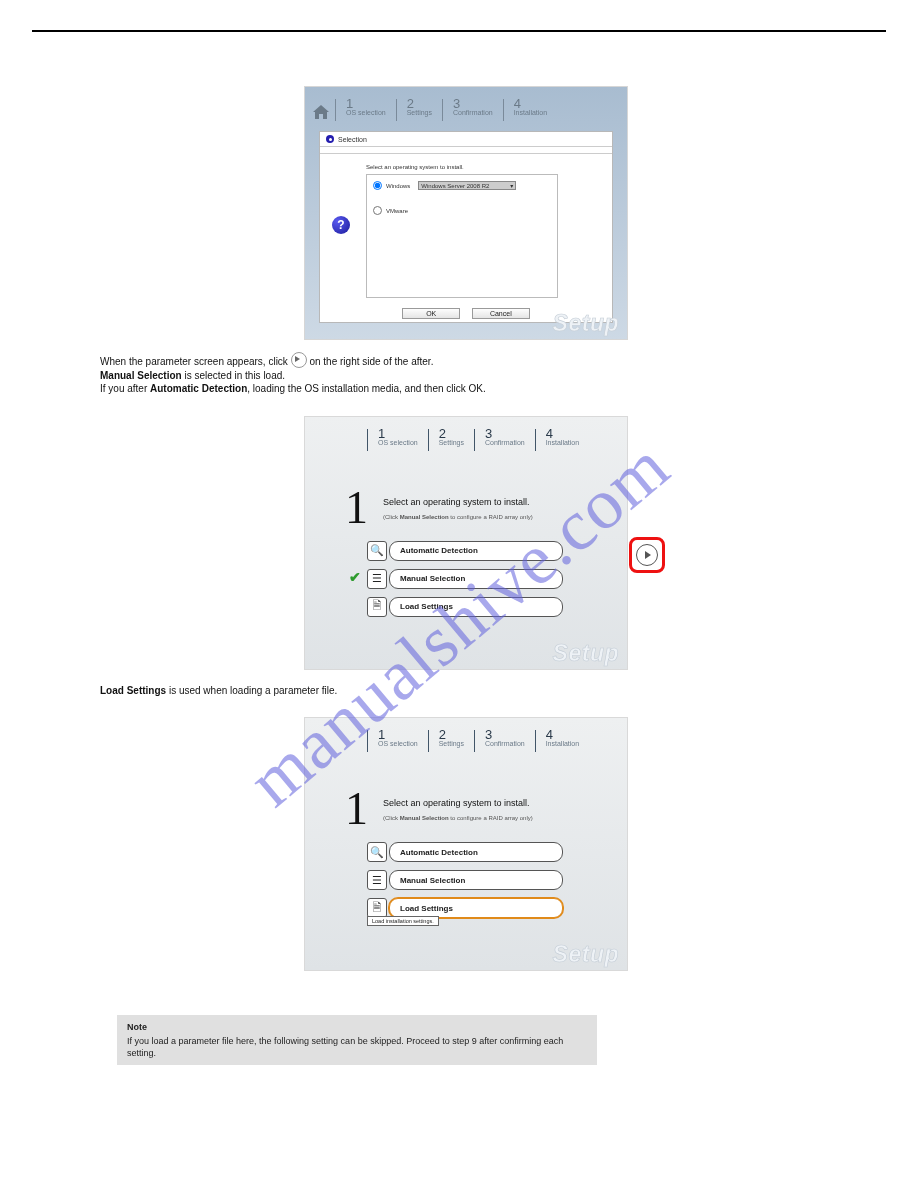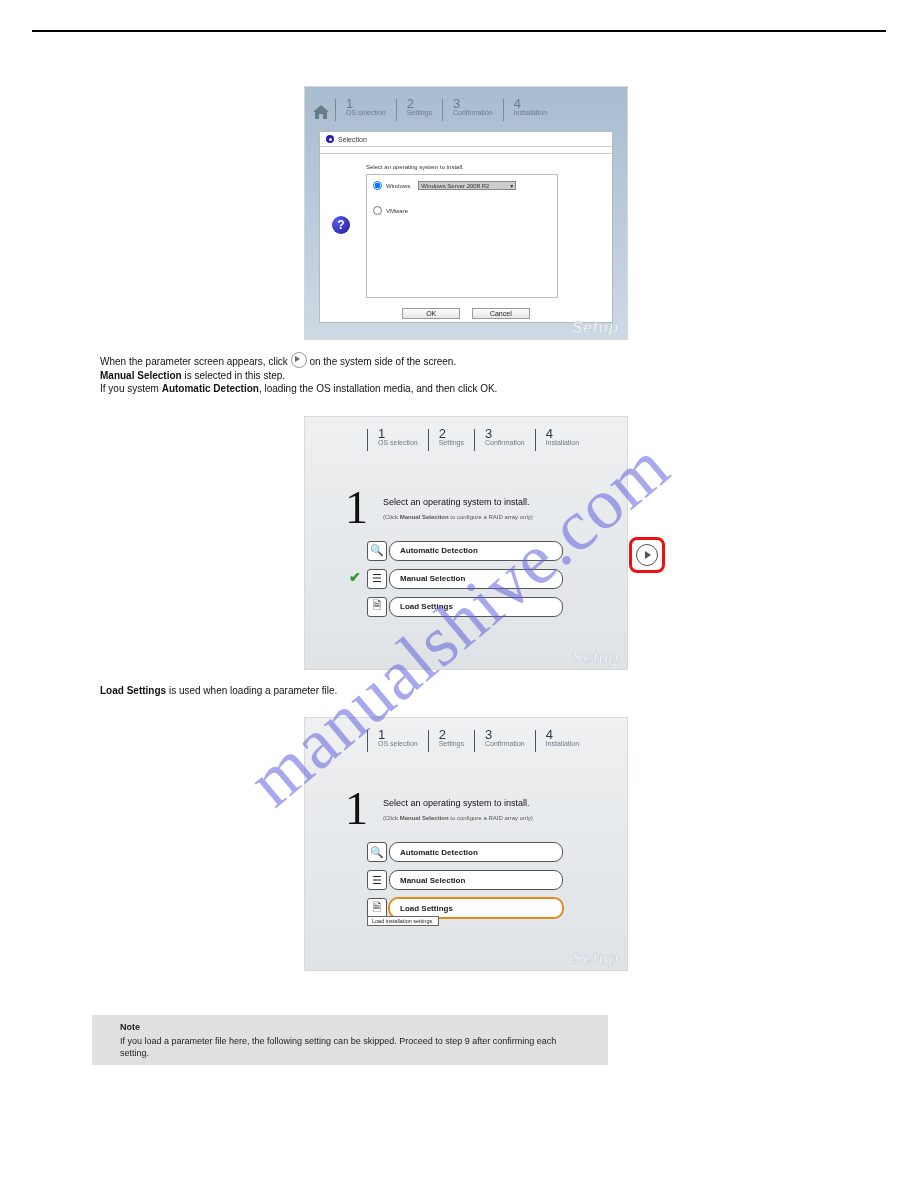--- a/index.html
+++ b/index.html
@@ -22,21 +22,21 @@
 .dlg-c{padding:10px 6px 0 46px;font-size:6px;color:#333;position:relative}
 .dlg-c .sel-lab{margin-bottom:4px}
 .opt-box{border:1px solid #bbb;width:178px;height:110px;padding:6px 6px}
 .radio-row{display:flex;align-items:center;margin-bottom:16px}
 .radio-row input{width:9px;height:9px;margin:0 4px 0 0}
 .ver-sel{background:#ccc;border:1px solid #888;font-size:6px;padding:0 2px;margin-left:8px;width:92px;display:flex;justify-content:space-between;align-items:center}
 .ver-sel::after{content:"▾";font-size:6px}
 .help-orb{position:absolute;left:12px;top:62px;width:18px;height:18px;border-radius:50%;background:radial-gradient(circle at 30% 30%,#5a5af0,#1a1a9a);display:flex;align-items:center;justify-content:center;color:#fff;font-weight:700;font-size:12px}
 .btn-row{text-align:center;padding:6px 0 0 0}
 .btn{display:inline-block;border:1px solid #9a9a9a;background:linear-gradient(#fdfdfd,#e5e5e5);font-size:7px;padding:1px 0;width:56px;margin:0 4px}
-.wmk{position:absolute;right:8px;bottom:2px;font-size:16px;font-weight:700;color:#eef2f6;font-style:italic;-webkit-text-stroke:.6px #c4cdd6;letter-spacing:.5px}
+.wmk{position:absolute;right:8px;bottom:2px;font-size:23px;font-weight:700;color:#eef2f6;font-style:italic;-webkit-text-stroke:.6px #c4cdd6;letter-spacing:.5px}
 
 .text-block{margin:12px 0 0 100px;font-size:10px;color:#111;line-height:1.35;width:520px}
 .text-block b{font-weight:600}
 .fi-ic{display:inline-block;width:14px;height:14px;border:1px solid #999;border-radius:50%;vertical-align:-3px;position:relative}
 .fi-ic::after{content:'';position:absolute;left:3px;top:3px;border-left:5px solid #666;border-top:3px solid transparent;border-bottom:3px solid transparent}
 
 .panel2{width:322px;margin:20px 0 0 304px;border:1px solid #d9d9d9;position:relative;background:linear-gradient(#eef0f1 0%,#dfe3e6 100%);height:252px}
 .p2-steps{display:flex;padding:12px 0 0 62px}
 .p2-steps .step{border-left:1.5px solid #415568}
 .p2-steps .step .n{color:#2a3a4a}
@@ -46,21 +46,21 @@
 .opt-list{position:absolute;left:62px;top:124px;width:196px}
 .opt-pill{display:flex;align-items:center;margin-bottom:8px}
 .opt-ic{width:18px;height:18px;border:1px solid #555;border-radius:3px;margin-right:2px;background:#fff;display:flex;align-items:center;justify-content:center;font-size:11px}
 .opt-bar{flex:1;height:18px;border:1px solid #555;border-radius:9px;background:#fff;display:flex;align-items:center;padding:0 10px;font-size:8px;font-weight:700}
 .opt-bar.hl{border-color:#e08a1a;box-shadow:0 0 0 1px #e08a1a}
 .check{position:absolute;left:44px;top:152px;color:#2e9b2e;font-size:14px;font-weight:700}
 .tip{position:absolute;left:62px;top:198px;border:1px solid #666;background:#fff;font-size:5.5px;padding:1px 4px}
 .next-circ{position:absolute;right:-38px;top:120px;width:30px;height:30px;border:3px solid #e11;border-radius:8px;display:flex;align-items:center;justify-content:center}
 .next-circ .inner{width:20px;height:20px;border:1.5px solid #555;border-radius:50%;display:flex;align-items:center;justify-content:center}
 .next-circ .inner::after{content:'';width:0;height:0;border-left:6px solid #555;border-top:4px solid transparent;border-bottom:4px solid transparent;margin-left:2px}
-.notice{margin:44px 0 0 92px;width:460px;background:#e0e0e0;padding:6px 28px;font-size:9px;line-height:1.35}
+.notice{margin:44px 0 0 117px;width:460px;background:#e0e0e0;padding:6px 10px;font-size:9px;line-height:1.35}
 .notice .nt{font-weight:700;display:block;margin-bottom:2px}
 </style>
 </head>
 <body>
 <div class="page">
 <div class="rule"></div>
 
 <div class="wm">manualshive.com</div>
 
 <div class="panel">
@@ -102,23 +102,23 @@
    <div class="btn-row">
     <span class="btn">OK</span>
     <span class="btn">Cancel</span>
    </div>
   </div>
   <div class="wmk">Setup</div>
  </div>
 </div>
 
 <div class="text-block">
- <span>When the parameter screen appears, click </span> <span class="fi-ic"></span> <span> on the system side of the screen.</span><br>
- <b>Manual Selection</b> <span> is selected in this step.</span><br>
- <span>If you system </span> <b>Automatic Detection</b><span>, loading the OS installation media, and then click OK.</span>
+ <span>When the parameter screen appears, click </span> <span class="fi-ic"></span> <span> on the right side of the after.</span><br>
+ <b>Manual Selection</b> <span> is selected in this load.</span><br>
+ <span>If you after </span> <b>Automatic Detection</b><span>, loading the OS installation media, and then click OK.</span>
 </div>
 
 <div class="panel2">
  <div class="p2-steps">
   <div class="step"><span class="n">1</span><span>OS selection</span></div>
   <div class="step"><span class="n">2</span><span>Settings</span></div>
   <div class="step"><span class="n">3</span><span>Confirmation</span></div>
   <div class="step"><span class="n">4</span><span>Installation</span></div>
  </div>
  <div class="big1">1</div>

